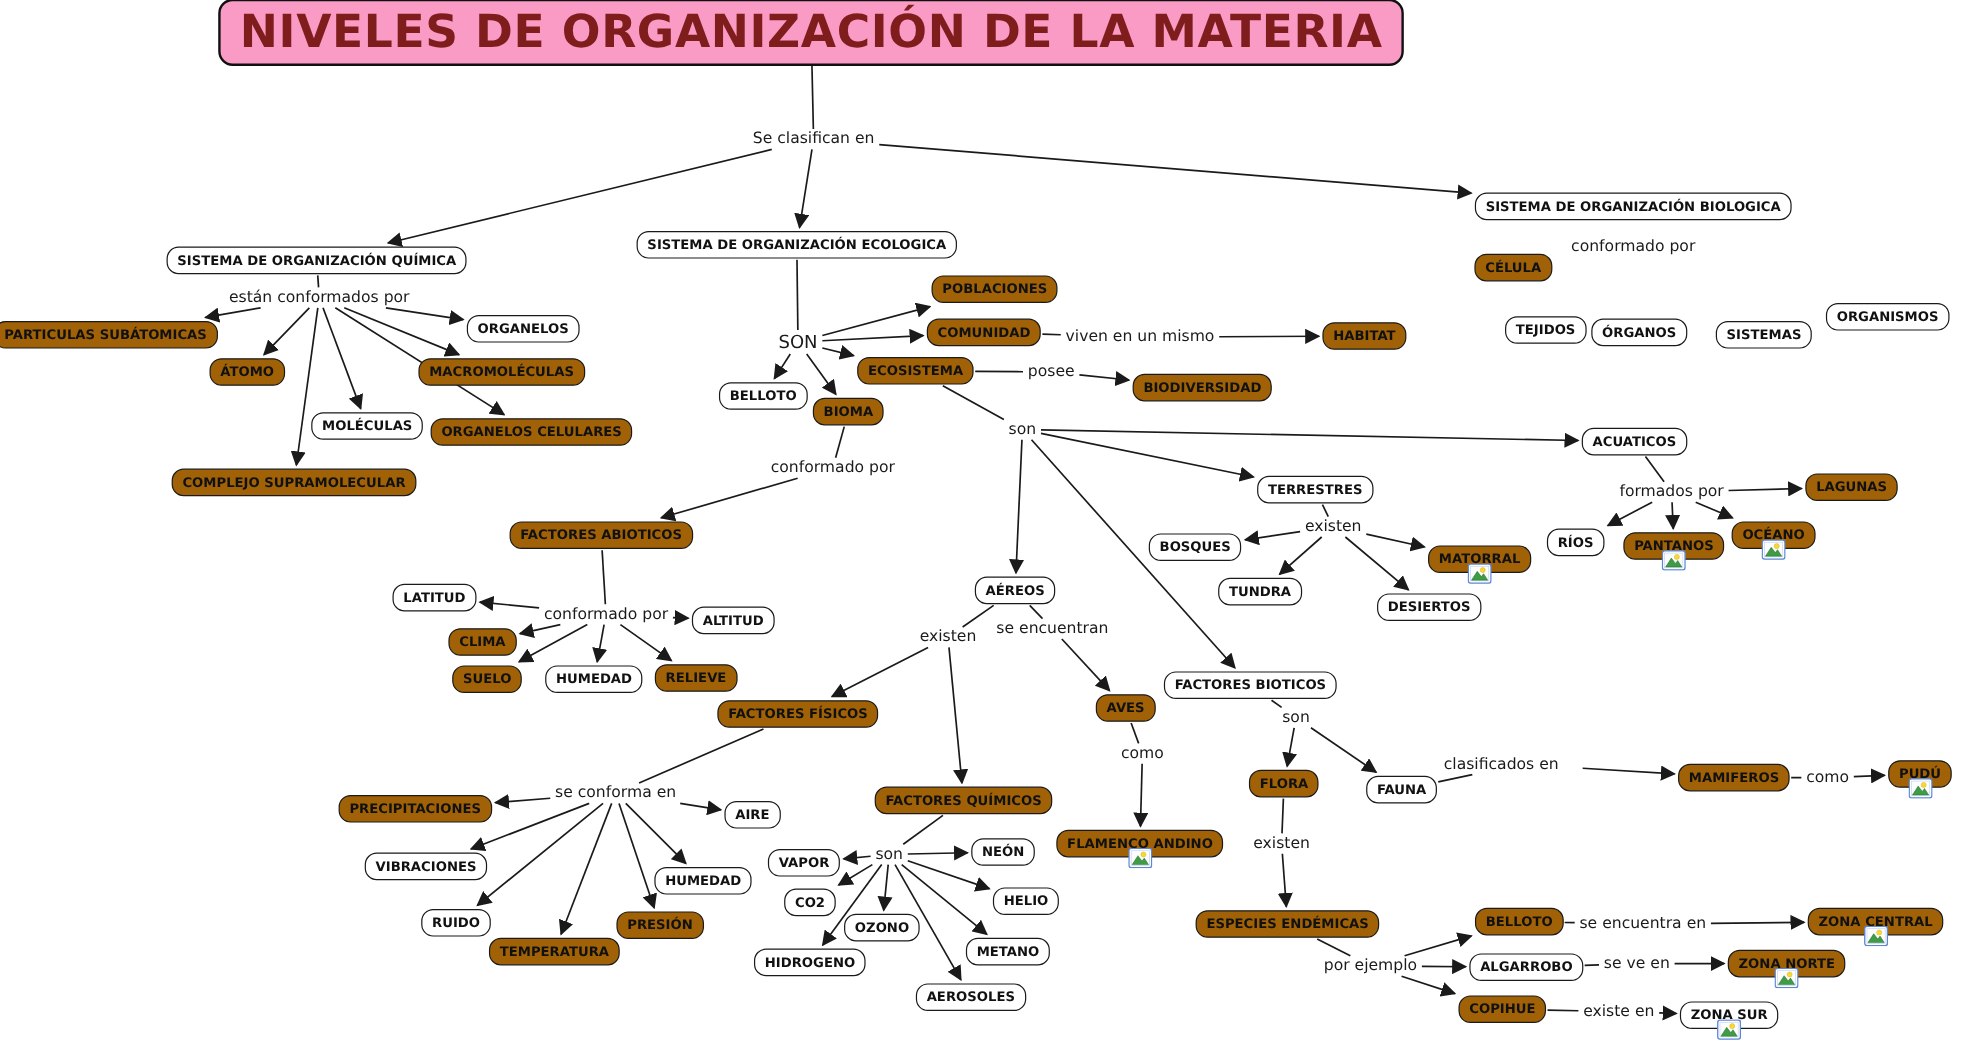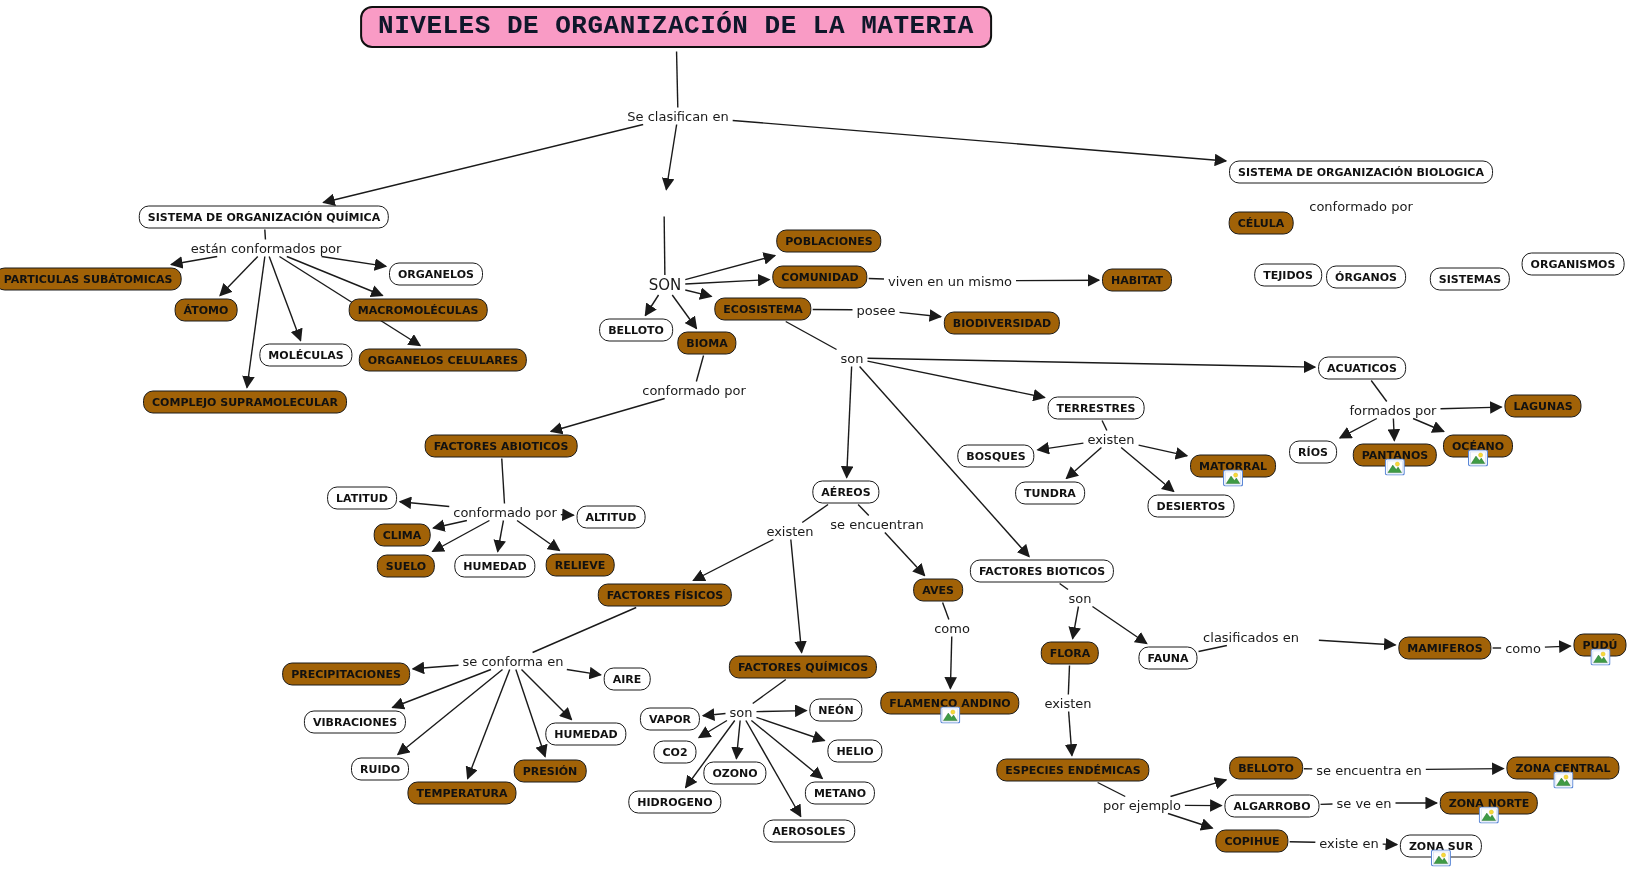--- a/index.html
+++ b/index.html
@@ -13,21 +13,21 @@
   .cnode.white,.cnode.pink{
     border:1.5px solid #1a1a1a;border-radius:10px;padding:4px 8px;
     font-weight:bold;font-size:11px;color:#111;text-align:center;
   }
   .cnode.white{background:#ffffff;}
   .cnode.pink{background:#a16207;}
   .cnode.label{font-size:13px;color:#1a1a1a;background:#ffffff;padding:0 3px;}
   .cnode.label.big{font-size:15px;}
   .cnode.title{
     background:#f99bc5;border:2.5px solid #101010;border-radius:12px;
-    padding:3px 16px 5px 16px;font-size:26px;font-weight:bold;color:#0f172a;letter-spacing:0.5px;font-family:Liberation Mono, monospace;
+    padding:3px 16px 5px 16px;font-size:38px;font-weight:bold;color:#7f1d1d;letter-spacing:0.5px;
   }
   .res-icon{position:absolute;left:50%;bottom:-10px;transform:translateX(-50%);}
 </style>
 </head>
 <body>
 
 <div id="stage">
   <svg id="edge-layer" width="1648" height="874" viewBox="0 0 1648 874">
     <defs>
       <marker id="arrow" viewBox="0 0 10 10" refX="9" refY="5" markerWidth="9" markerHeight="9" orient="auto-start-reverse">
@@ -129,20 +129,21 @@
     <div class="cnode label" style="left: 678px; top: 116px;"><span>Se clasifican en</span></div>
     <div class="cnode white" style="left: 264px; top: 217px;"><span>SISTEMA DE ORGANIZACIÓN QUÍMICA</span></div>
     <div class="cnode label" style="left: 266px; top: 248px;"><span>están conformados por</span></div>
     <div class="cnode pink" style="left: 88px; top: 279px;"><span>PARTICULAS SUBÁTOMICAS</span></div>
     <div class="cnode pink" style="left: 206px; top: 310px;"><span>ÁTOMO</span></div>
     <div class="cnode white" style="left: 306px; top: 355px;"><span>MOLÉCULAS</span></div>
     <div class="cnode pink" style="left: 245px; top: 402px;"><span>COMPLEJO SUPRAMOLECULAR</span></div>
     <div class="cnode pink" style="left: 418px; top: 310px;"><span>MACROMOLÉCULAS</span></div>
     <div class="cnode pink" style="left: 443px; top: 360px;"><span>ORGANELOS CELULARES</span></div>
     <div class="cnode white" style="left: 436px; top: 274px;"><span>ORGANELOS</span></div>
+    <div class="cnode white" style="left: 664px; top: 204px;"><span>SISTEMA DE ORGANIZACIÓN ECOLOGICA</span></div>
     <div class="cnode label big" style="left: 665px; top: 285px;"><span>SON</span></div>
     <div class="cnode pink" style="left: 829px; top: 241px;"><span>POBLACIONES</span></div>
     <div class="cnode pink" style="left: 820px; top: 277px;"><span>COMUNIDAD</span></div>
     <div class="cnode label" style="left: 950px; top: 281px;"><span>viven en un mismo</span></div>
     <div class="cnode pink" style="left: 1137px; top: 280px;"><span>HABITAT</span></div>
     <div class="cnode pink" style="left: 763px; top: 309px;"><span>ECOSISTEMA</span></div>
     <div class="cnode label" style="left: 876px; top: 310px;"><span>posee</span></div>
     <div class="cnode pink" style="left: 1002px; top: 323px;"><span>BIODIVERSIDAD</span></div>
     <div class="cnode white" style="left: 636px; top: 330px;"><span>BELLOTO</span></div>
     <div class="cnode pink" style="left: 707px; top: 343px; text-align: center;"><span>BIOMA</span></div>

